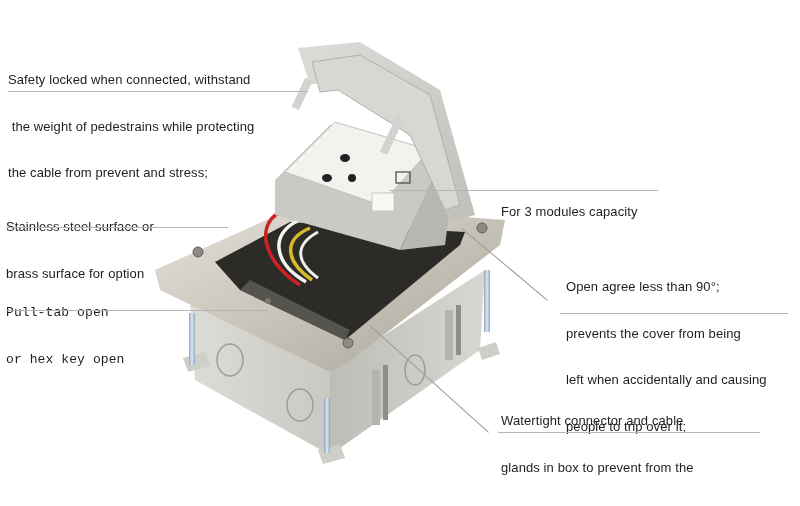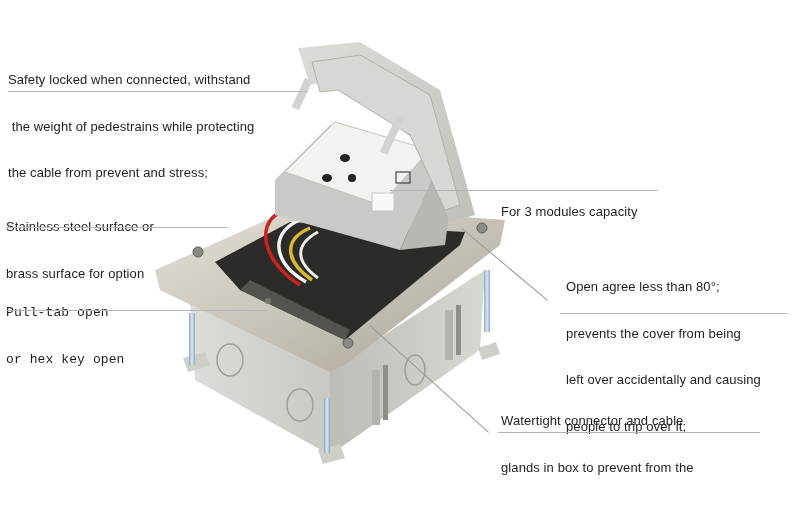--- a/index.html
+++ b/index.html
@@ -119,23 +119,23 @@
   <div>or hex key open</div>
 </div>
 <div class="rule" style="left:6px;top:310px;width:262px;"></div>
 
 <div class="label" style="left:501px;top:173px;">
   <div>For 3 modules capacity</div>
 </div>
 <div class="rule" style="left:390px;top:190px;width:268px;"></div>
 
 <div class="label" style="left:566px;top:248px;">
-  <div>Open agree less than 80°;</div>
+  <div>Open agree less than 90°;</div>
   <div>prevents the cover from being</div>
-  <div>left over accidentally and causing</div>
+  <div>left when accidentally and causing</div>
   <div>people to trip over it;</div>
 </div>
 <div class="diag" style="left:462px;top:228px;width:112px;transform:rotate(40deg);"></div>
 <div class="rule" style="left:560px;top:313px;width:228px;"></div>
 
 <div class="label" style="left:501px;top:382px;">
   <div>Watertight connector and cable</div>
   <div>glands in box to prevent from the</div>
   
 </div>

